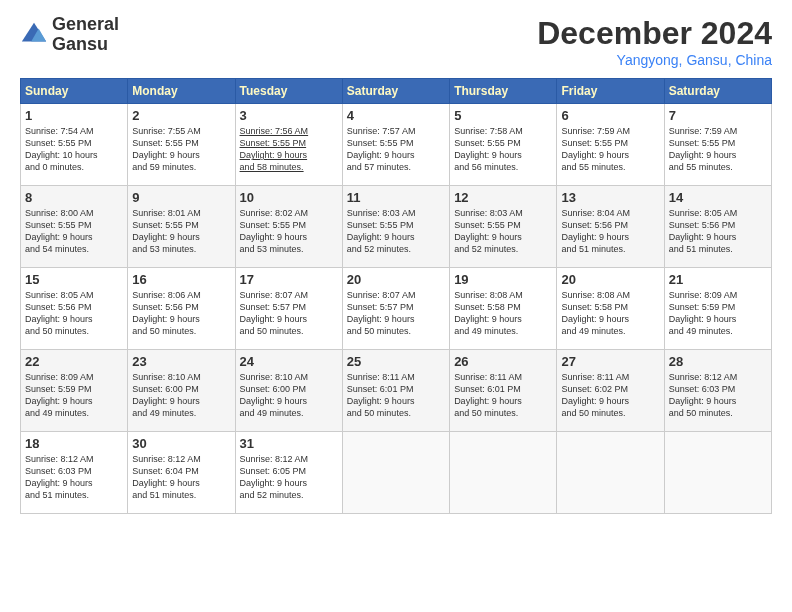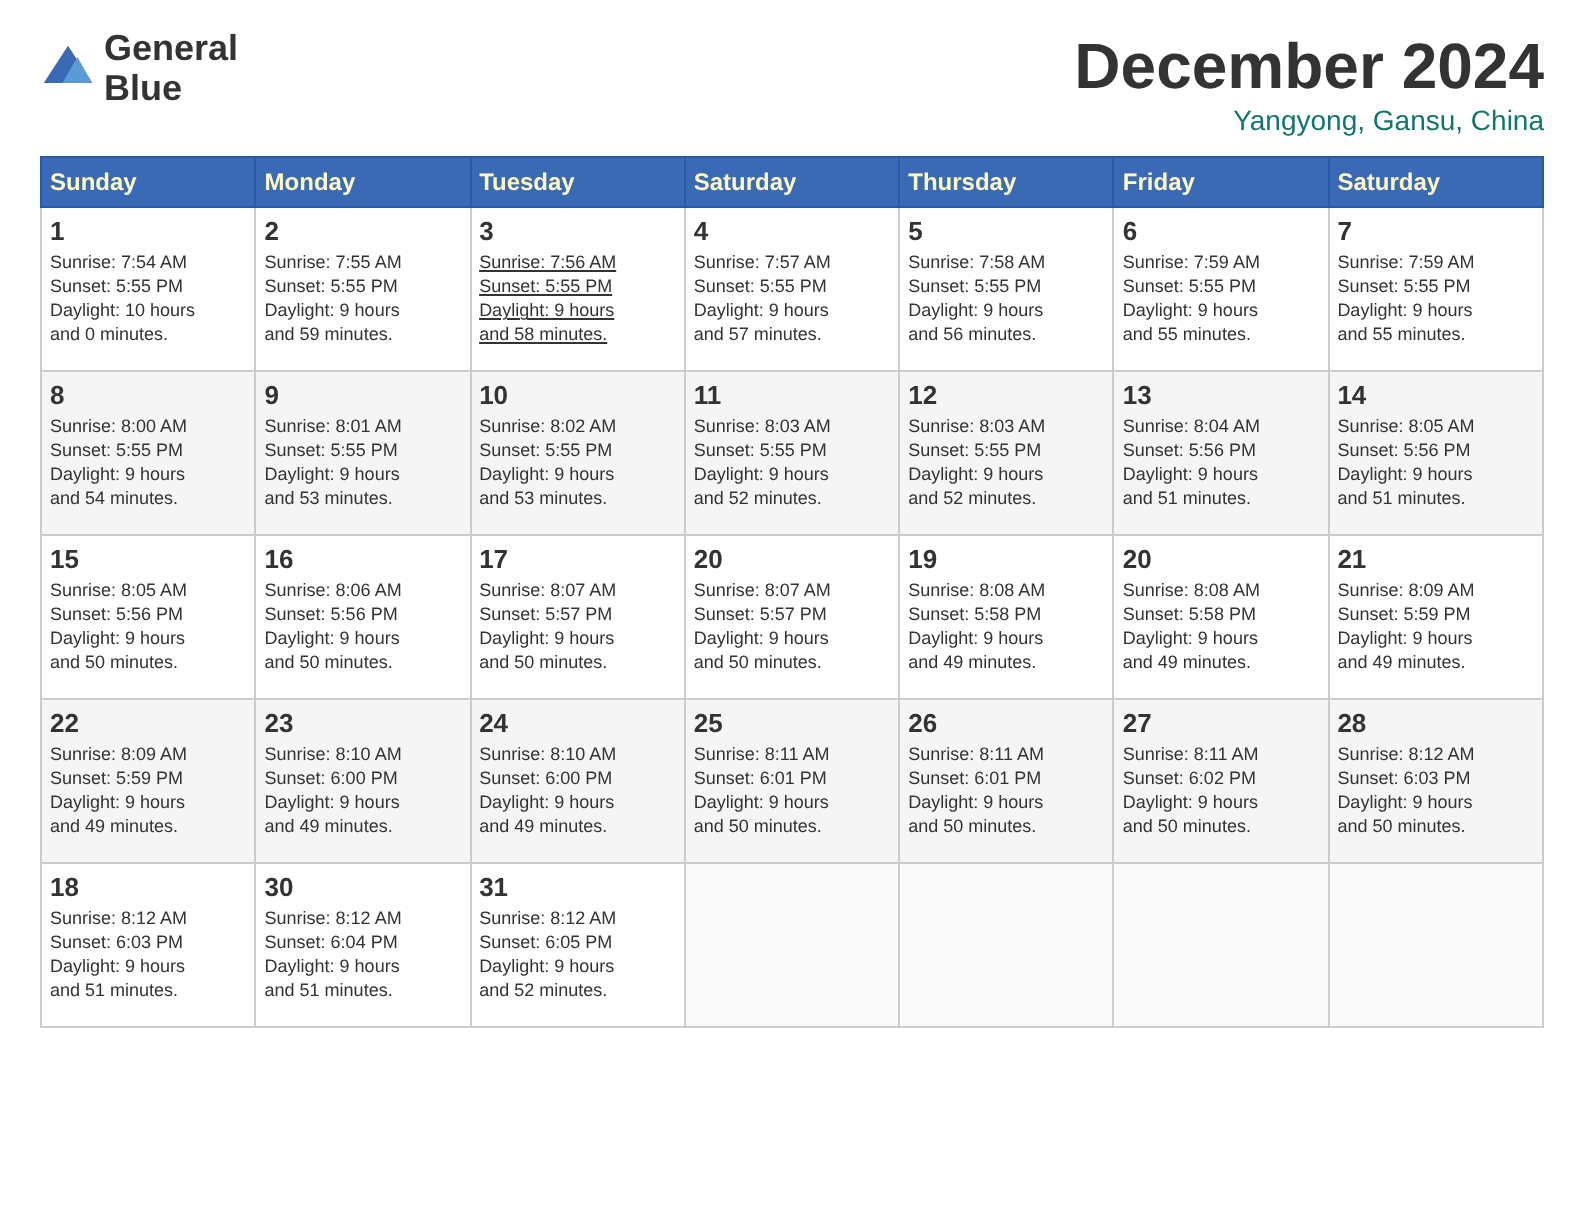--- a/index.html
+++ b/index.html
@@ -44,21 +44,21 @@
       text-align: right;
     }
     .month-title {
       font-size: 32px;
       font-weight: bold;
       color: #333;
       margin-left: 17px;
     }
     .location {
       font-size: 14px;
-      color: #0f766e;
+      color: #3b82f6;
     }
     .calendar {
       width: 100%;
       border-collapse: collapse;
       font-size: 10px;
     }
     .calendar th {
       background: #3a6ab5;
       color: #fef9c3;
       padding: 5px 4px;
@@ -99,21 +99,21 @@
 
 <div class="page">
   <div class="header">
     <div class="logo">
       <svg class="logo-icon" viewBox="0 0 30 30">
         <polygon points="15,2 28,22 2,22" fill="#3a6ab5"></polygon>
         <polygon points="20,8 28,22 12,22" fill="#5a9bd5"></polygon>
       </svg>
       <div class="logo-text">
         <span>General</span>
-        <span>Blue</span>
+        <span>Gansu</span>
       </div>
     </div>
     <div class="title-block">
       <div class="month-title">December 2024</div>
       <div class="location">Yangyong, Gansu, China</div>
     </div>
   </div>
 
   <table class="calendar">
     <thead>

